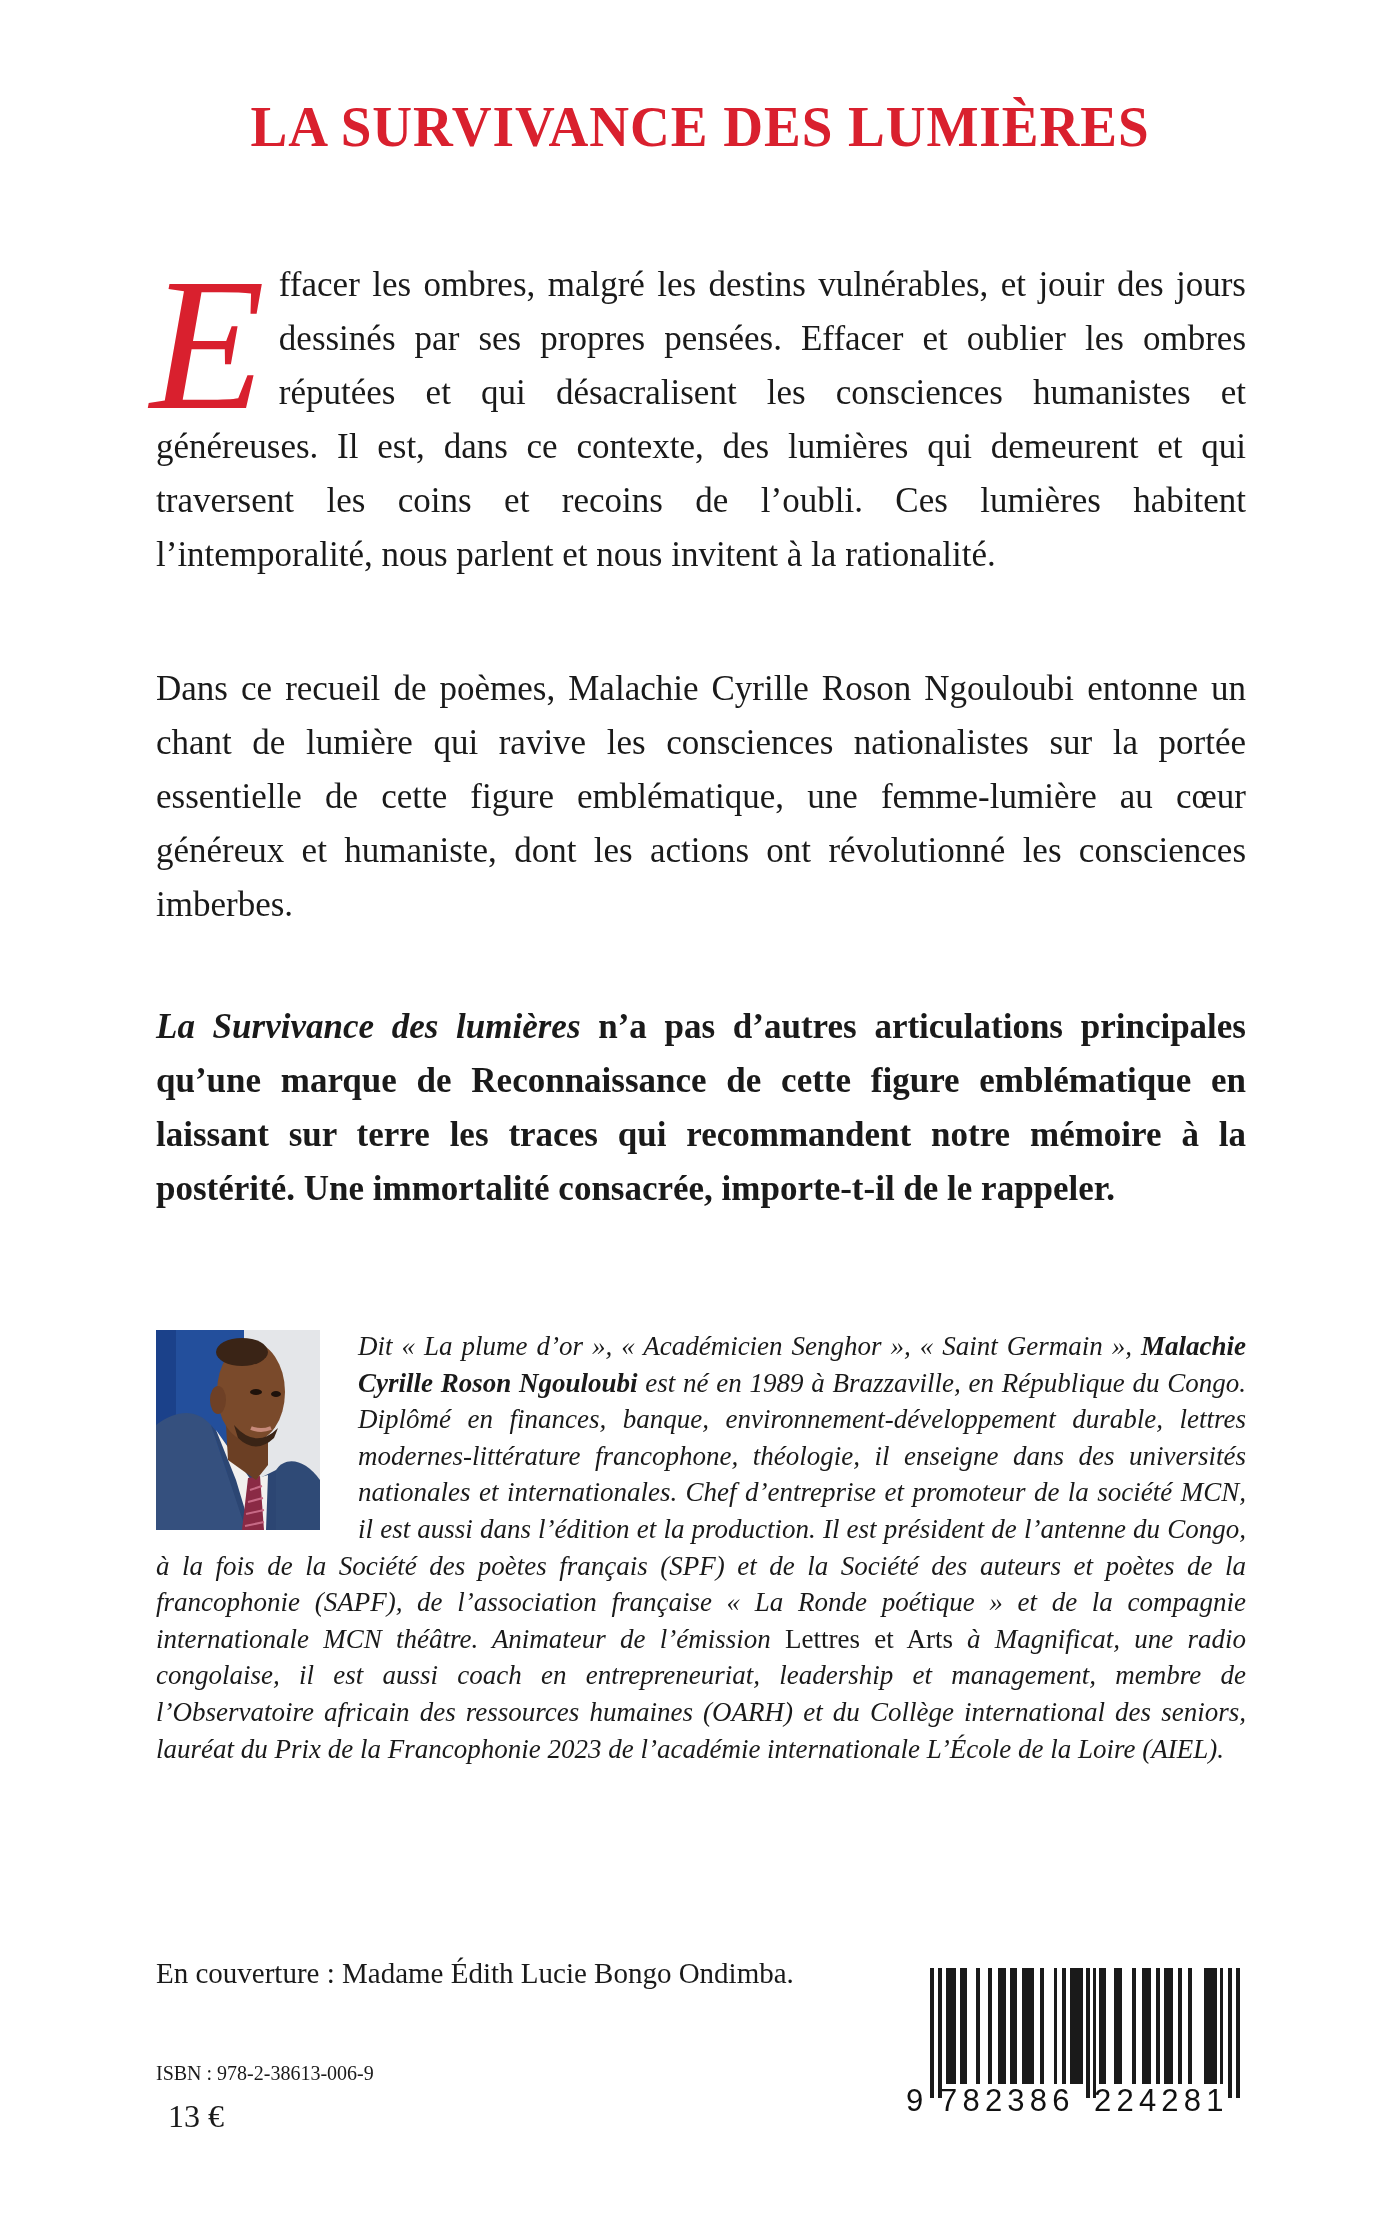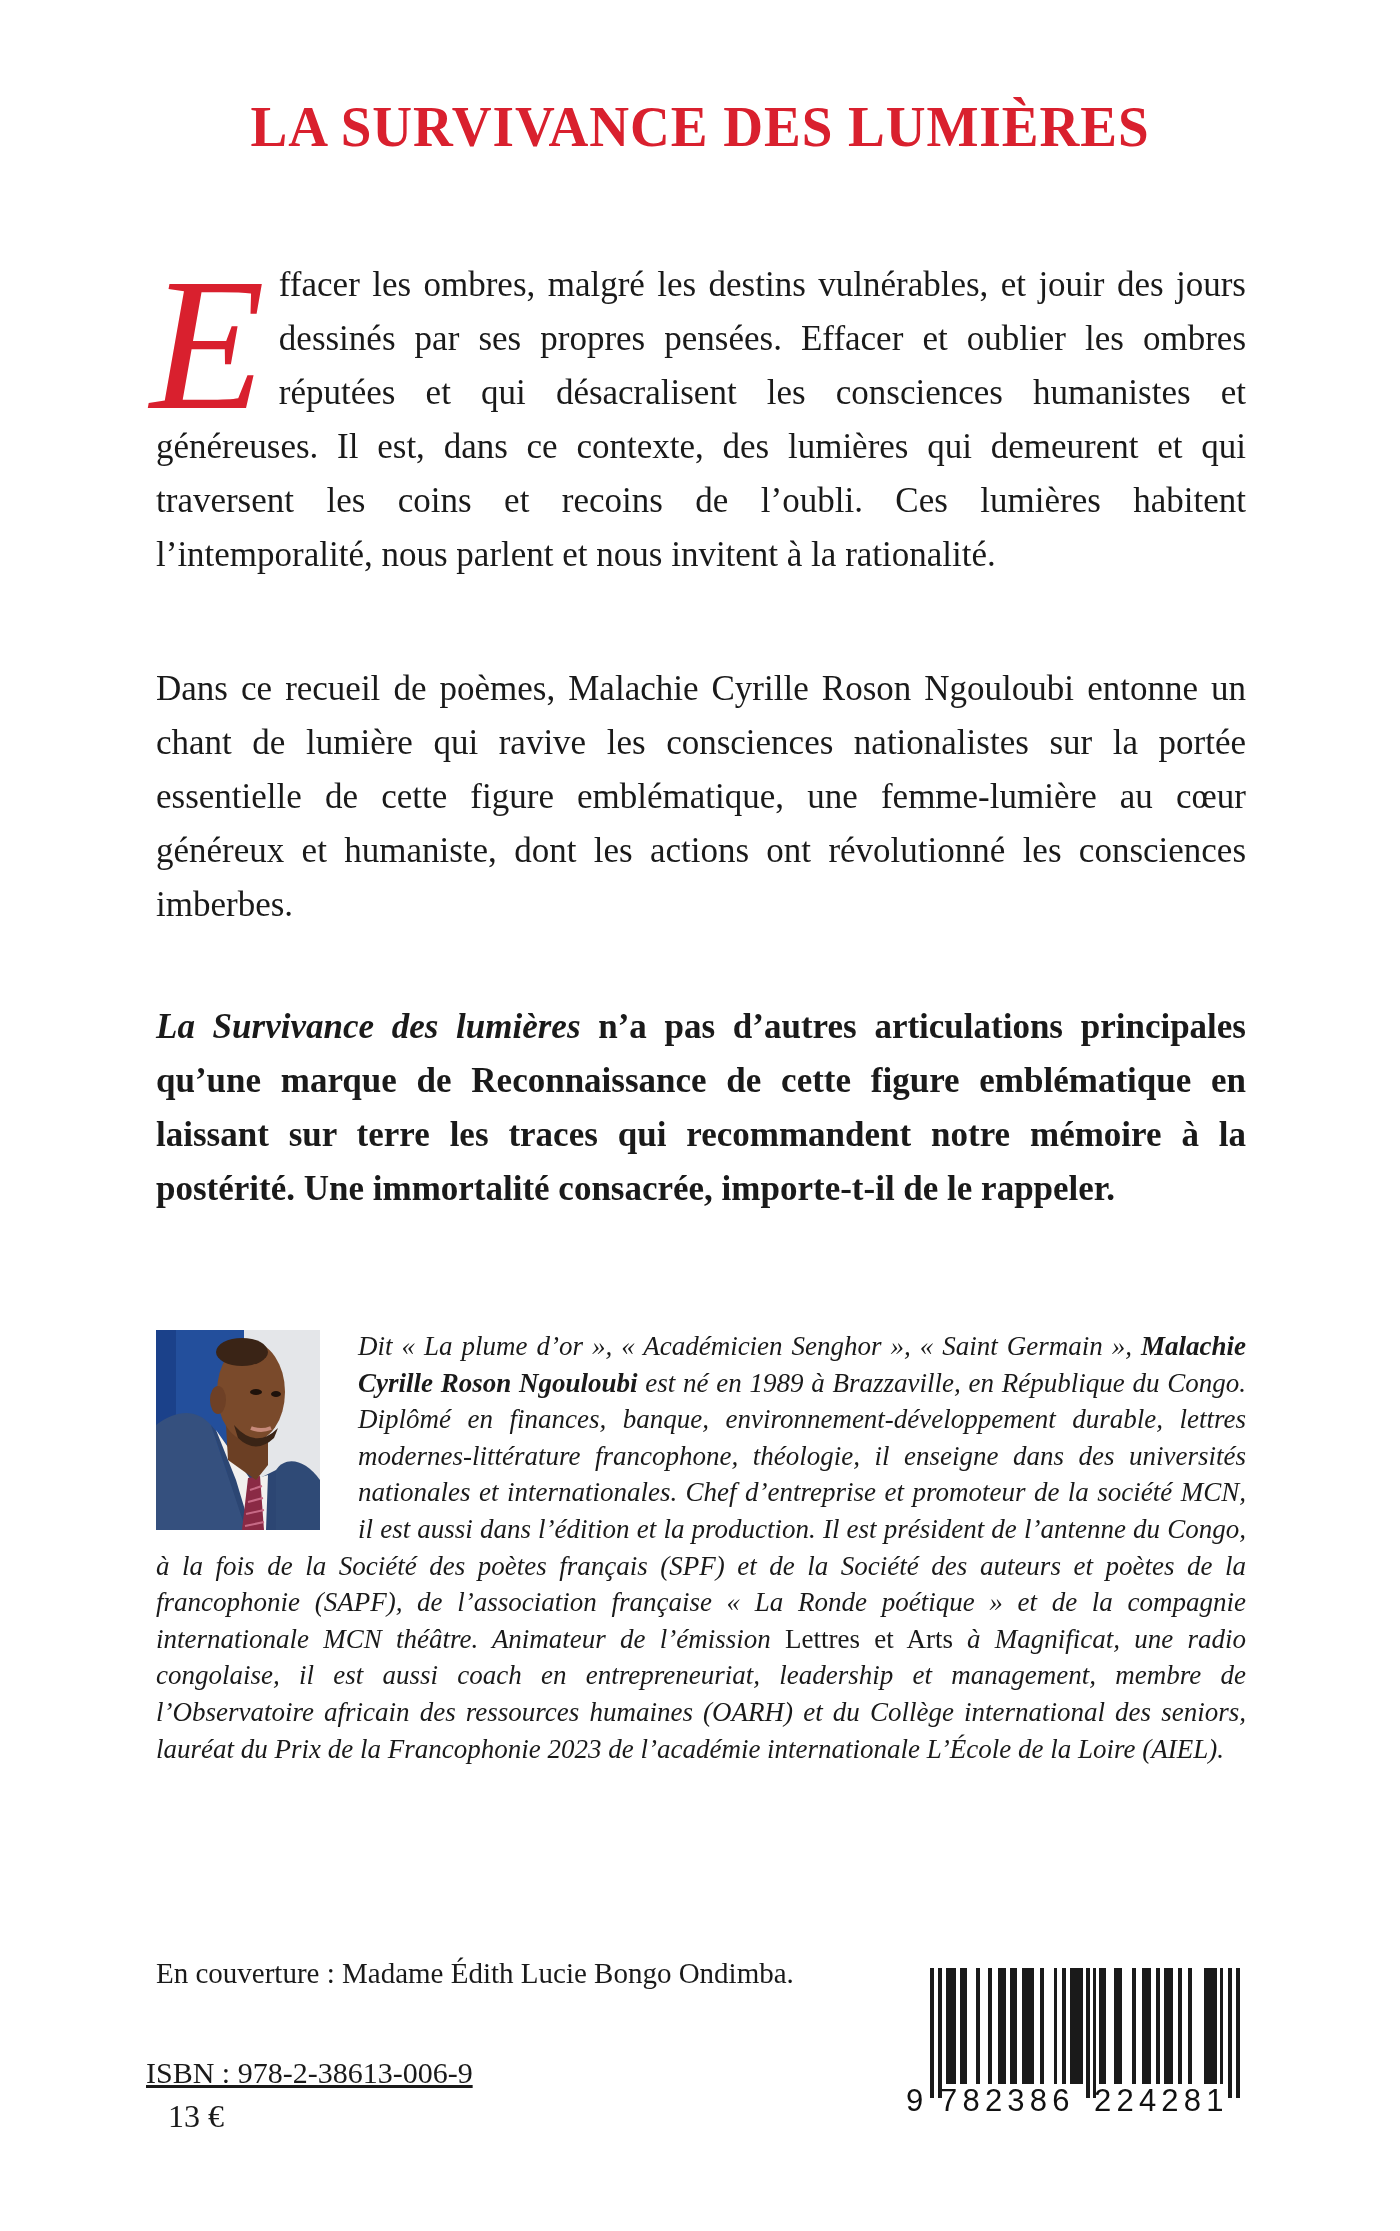--- a/index.html
+++ b/index.html
@@ -80,25 +80,24 @@
     
     .cover-caption {
       position: absolute;
       left: 156px;
       top: 1958px;
       font-size: 29px;
       line-height: 30px;
     }
     .isbn {
       position: absolute;
-      left: 146px;
+      left: 156px;
       top: 2056px;
-      font-size: 30px;
+      font-size: 20px;
       line-height: 34px;
-      text-decoration: underline;
     }
     .price {
       position: absolute;
       left: 168px;
       top: 2098px;
       font-size: 32px;
       line-height: 36px;
     }
     .barcode {
       position: absolute;

